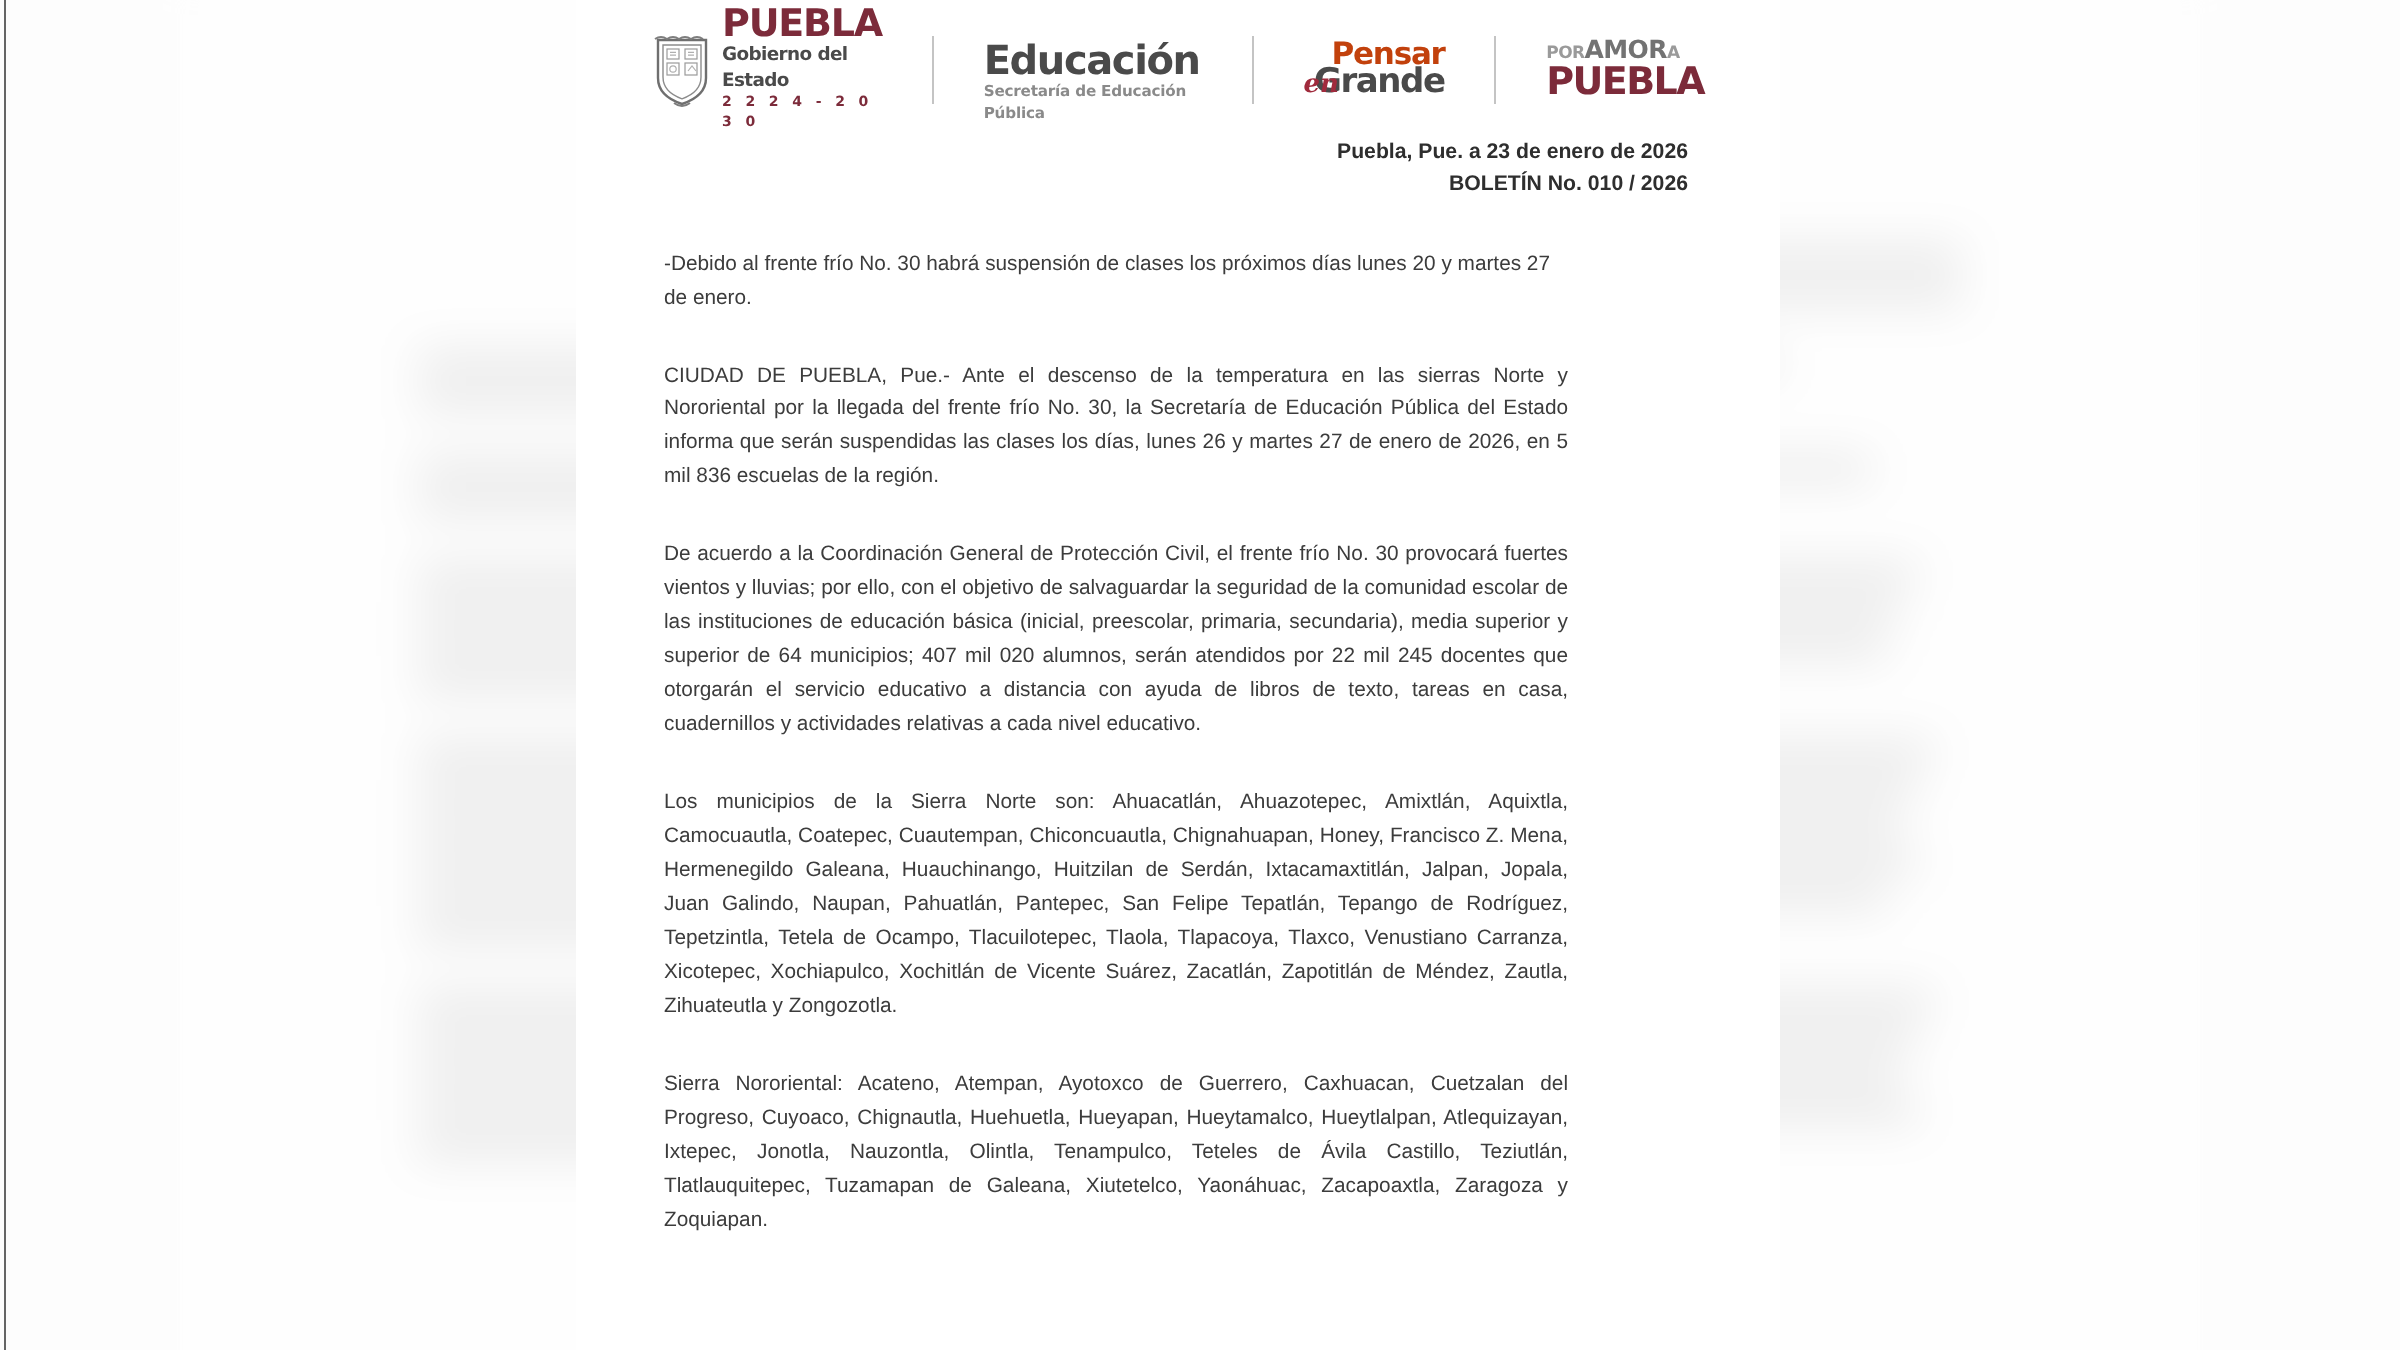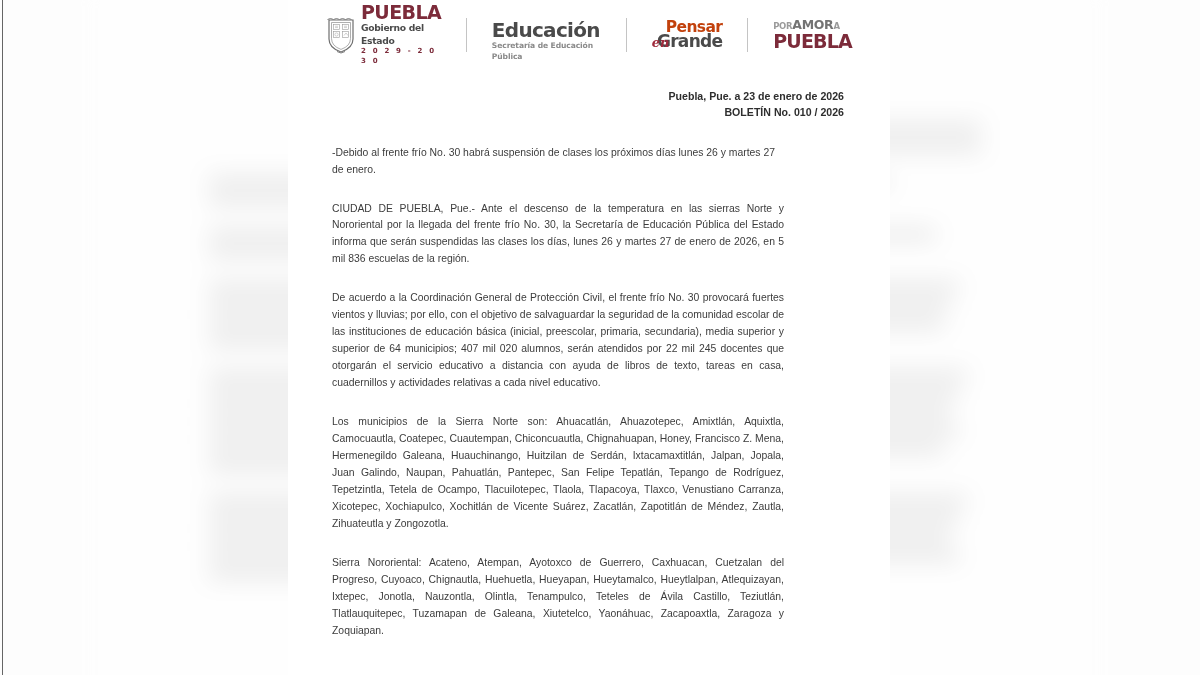--- a/index.html
+++ b/index.html
@@ -186,21 +186,21 @@
     padding: 0 6px 0 6px;
     color: #3c3c3c;
   }
   .meta {
     text-align: right;
     font-family: "Liberation Sans", sans-serif;
     font-size: 10.6px;
     font-weight: 700;
     color: #2e2e2e;
     line-height: 1.55;
-    margin-top: 28px;
+    margin-top: 8px;
     padding-right: 2px;
   }
   .headline {
     font-family: "Liberation Sans", sans-serif;
     font-size: 11.6px;
     font-weight: 700;
     color: #2b2b2b;
     line-height: 1.55;
     margin-top: 22px;
     max-width: 455px;
@@ -287,21 +287,21 @@
               <path d="M9 9.2 h3 M9 10.6 h3 M18 9.2 h3 M18 10.6 h3" stroke="#b0b0b0" stroke-width="0.6"></path>
               <circle cx="10.5" cy="17.5" r="1.6" fill="none" stroke="#b0b0b0" stroke-width="0.6"></circle>
               <path d="M18 18.5 l2 -2.5 l2 2.5" fill="none" stroke="#b0b0b0" stroke-width="0.6"></path>
               <path d="M1.5 2.5 q3 -2 6 0 q3 -2 6 0 q3 -2 6 0 q3 -2 6 0" fill="none" stroke="#7d7d7d" stroke-width="1"></path>
               <path d="M11 34.5 q4 3 8 0" fill="none" stroke="#7d7d7d" stroke-width="1"></path>
             </svg>
           </div>
           <div class="puebla-text">
             <div class="puebla-word">PUEBLA</div>
             <div class="puebla-sub">Gobierno del Estado</div>
-            <div class="puebla-years">2 0 2 9 - 2 0 3 0</div>
+            <div class="puebla-years">2 2 2 4 - 2 0 3 0</div>
           </div>
         </div>
 
         <div class="logo-sep"></div>
 
         <div class="lg-edu">
           <div class="edu-word">Educación</div>
           <div class="edu-sub">Secretaría de Educación Pública</div>
         </div>
 
@@ -325,21 +325,21 @@
       </div>
 
       <div class="doc">
 
         <div class="meta">
           <div>Puebla, Pue. a 23 de enero de 2026</div>
           <div>BOLETÍN No. 010 / 2026</div>
         </div>
 
 
-        <p class="lede">-Debido al frente frío No. 30 habrá suspensión de clases los próximos días lunes 26 y martes 27 de enero.</p>
+        <p class="lede">-Debido al frente frío No. 30 habrá suspensión de clases los próximos días lunes 20 y martes 27 de enero.</p>
 
         <p class="para">CIUDAD DE PUEBLA, Pue.- Ante el descenso de la temperatura en las sierras Norte y Nororiental por la llegada del frente frío No. 30, la Secretaría de Educación Pública del Estado informa que serán suspendidas las clases los días, lunes 26 y martes 27 de enero de 2026, en 5 mil 836 escuelas de la región.</p>
         <p class="para">De acuerdo a la Coordinación General de Protección Civil, el frente frío No. 30 provocará fuertes vientos y lluvias; por ello, con el objetivo de salvaguardar la seguridad de la comunidad escolar de las instituciones de educación básica (inicial, preescolar, primaria, secundaria), media superior y superior de 64 municipios; 407 mil 020 alumnos, serán atendidos por 22 mil 245 docentes que otorgarán el servicio educativo a distancia con ayuda de libros de texto, tareas en casa, cuadernillos y actividades relativas a cada nivel educativo.</p>
         <p class="para">Los municipios de la Sierra Norte son: Ahuacatlán, Ahuazotepec, Amixtlán, Aquixtla, Camocuautla, Coatepec, Cuautempan, Chiconcuautla, Chignahuapan, Honey, Francisco Z. Mena, Hermenegildo Galeana, Huauchinango, Huitzilan de Serdán, Ixtacamaxtitlán, Jalpan, Jopala, Juan Galindo, Naupan, Pahuatlán, Pantepec, San Felipe Tepatlán, Tepango de Rodríguez, Tepetzintla, Tetela de Ocampo, Tlacuilotepec, Tlaola, Tlapacoya, Tlaxco, Venustiano Carranza, Xicotepec, Xochiapulco, Xochitlán de Vicente Suárez, Zacatlán, Zapotitlán de Méndez, Zautla, Zihuateutla y Zongozotla.</p>
         <p class="para">Sierra Nororiental: Acateno, Atempan, Ayotoxco de Guerrero, Caxhuacan, Cuetzalan del Progreso, Cuyoaco, Chignautla, Huehuetla, Hueyapan, Hueytamalco, Hueytlalpan, Atlequizayan, Ixtepec, Jonotla, Nauzontla, Olintla, Tenampulco, Teteles de Ávila Castillo, Teziutlán, Tlatlauquitepec, Tuzamapan de Galeana, Xiutetelco, Yaonáhuac, Zacapoaxtla, Zaragoza y Zoquiapan.</p>
 
       </div>
     </div>
   </div>
 

